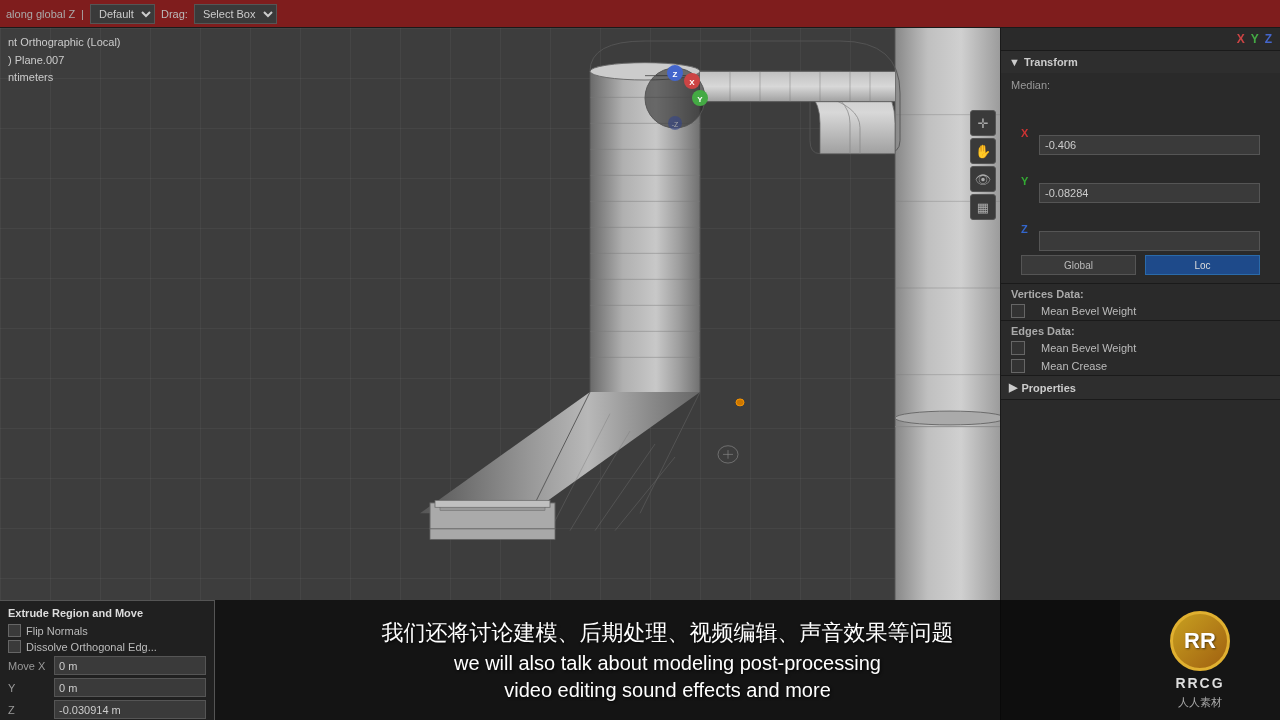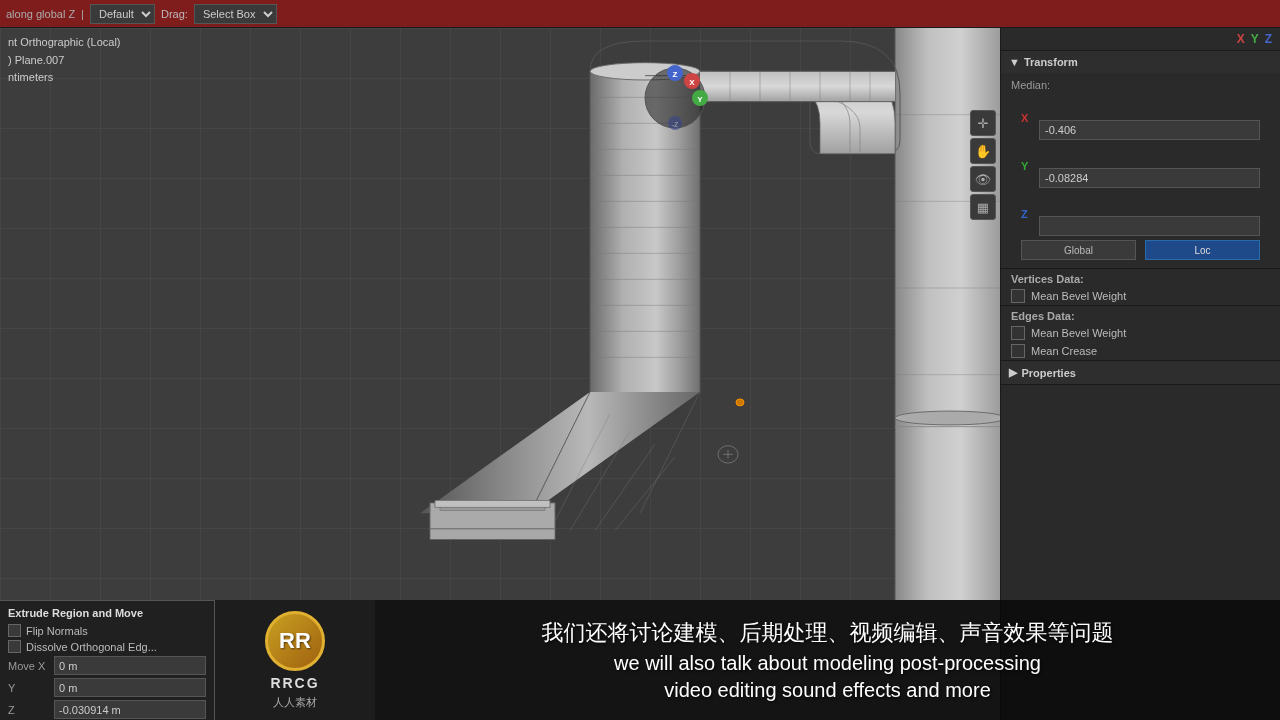--- a/index.html
+++ b/index.html
@@ -166,35 +166,35 @@
       height: 20px;
       margin-top: 24px;
     }
 
     .transform-section {
       padding: 6px 10px;
     }
     .transform-median-label {
       color: #999;
       font-size: 11px;
-      margin-bottom: 3px;
+      margin-bottom: 18px;
     }
 
     .data-header {
       padding: 4px 10px 2px;
       color: #aaa;
       font-size: 11px;
       font-weight: bold;
     }
 
     .checkbox-row {
       display: flex;
       align-items: center;
       padding: 2px 10px;
-      gap: 6px;
+      gap: 16px;
     }
     .checkbox-box {
       width: 14px;
       height: 14px;
       background: #333;
       border: 1px solid #666;
       flex-shrink: 0;
     }
     .checkbox-label {
       color: #bbb;
@@ -599,24 +599,24 @@
       <span class="value-label">Y</span>
       <input class="value-input" type="text" value="0 m" style="">
     </div>
     <div class="value-row">
       <span class="value-label">Z</span>
       <input class="value-input" type="text" value="-0.030914 m" style="">
     </div>
 
   </div>
 
+  <div id="subtitle-area">
+    <div class="subtitle-cn">我们还将讨论建模、后期处理、视频编辑、声音效果等问题</div>
+    <div class="subtitle-en">we will also talk about modeling post-processing</div>
+    <div class="subtitle-en">video editing sound effects and more</div>
+  </div>
+
   <div id="logo-area">
     <div class="logo-circle">RR</div>
     <div class="logo-text">RRCG</div>
     <div class="logo-cn-text">人人素材</div>
   </div>
-
-  <div id="subtitle-area">
-    <div class="subtitle-cn">我们还将讨论建模、后期处理、视频编辑、声音效果等问题</div>
-    <div class="subtitle-en">we will also talk about modeling post-processing</div>
-    <div class="subtitle-en">video editing sound effects and more</div>
-  </div>
 </div>
 
 </body></html>

